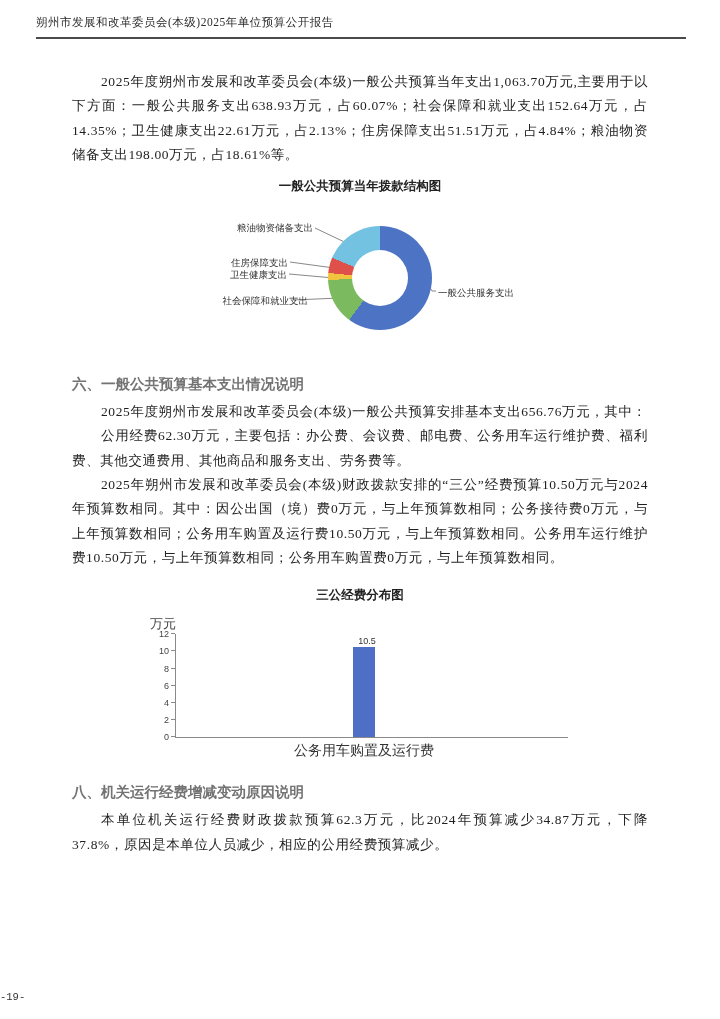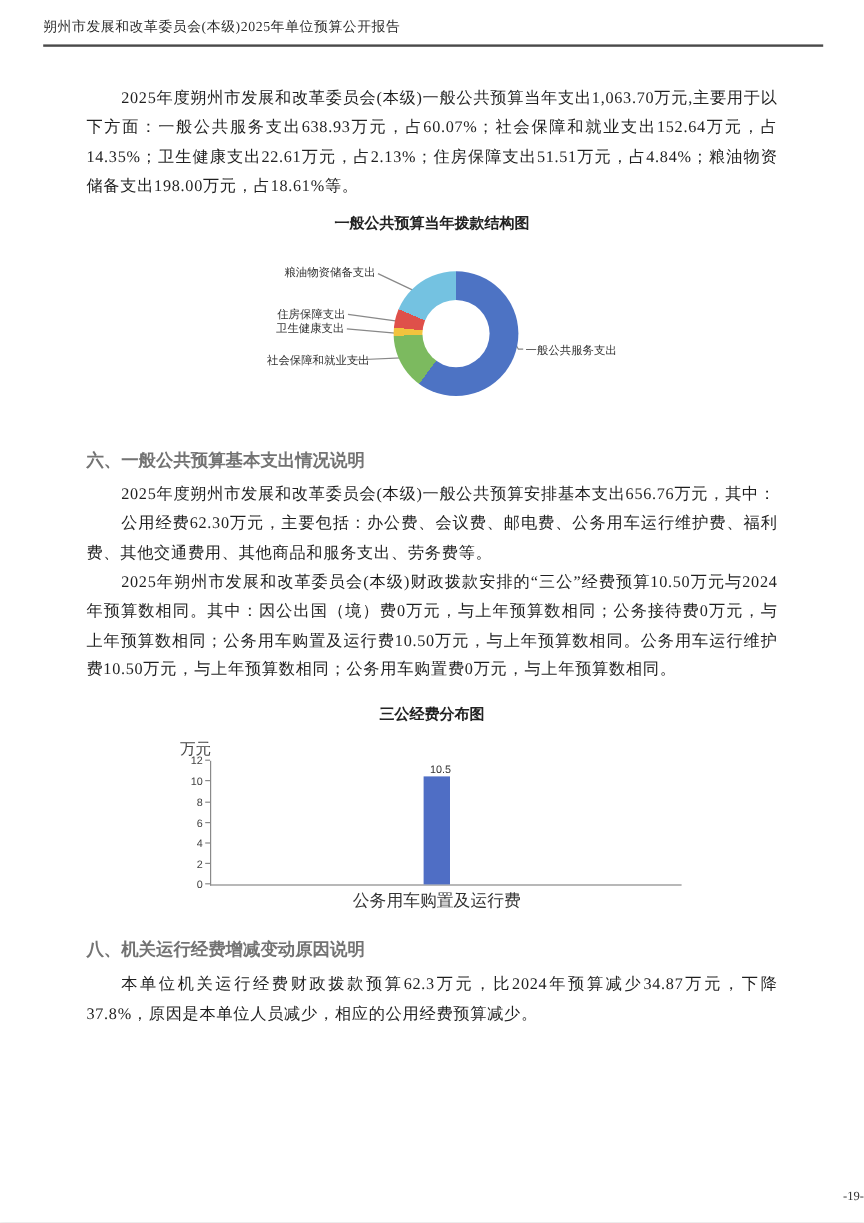--- a/index.html
+++ b/index.html
@@ -76,22 +76,22 @@
     position:absolute; bottom:100%; left:3px; width:100%; text-align:center;
     font-size:9px; color:#333; font-family:"Liberation Sans", sans-serif;
     margin-bottom:1px;
   }
   .x-cat {
     position:absolute; top:calc(100% + 5px); left:188px; transform:translateX(-50%);
     white-space:nowrap; font-size:14px; color:#333;
     font-family:Liberation Mono, monospace;
   }
   .doc-footer {
-    position:absolute; bottom:16px; left:0; width:100%; text-align:right;
-    font-size:10.5px; color:#333; font-family:Liberation Serif, serif;
+    position:absolute; bottom:16px; left:0; width:100%; text-align:left;
+    font-size:10.5px; color:#333; font-family:Liberation Mono, monospace;
   }
 </style>
 </head>
 <body>
 
 <div class="page">
 
   <div class="doc-header">朔州市发展和改革委员会(本级)2025年单位预算公开报告</div>
 
   <div class="content">

